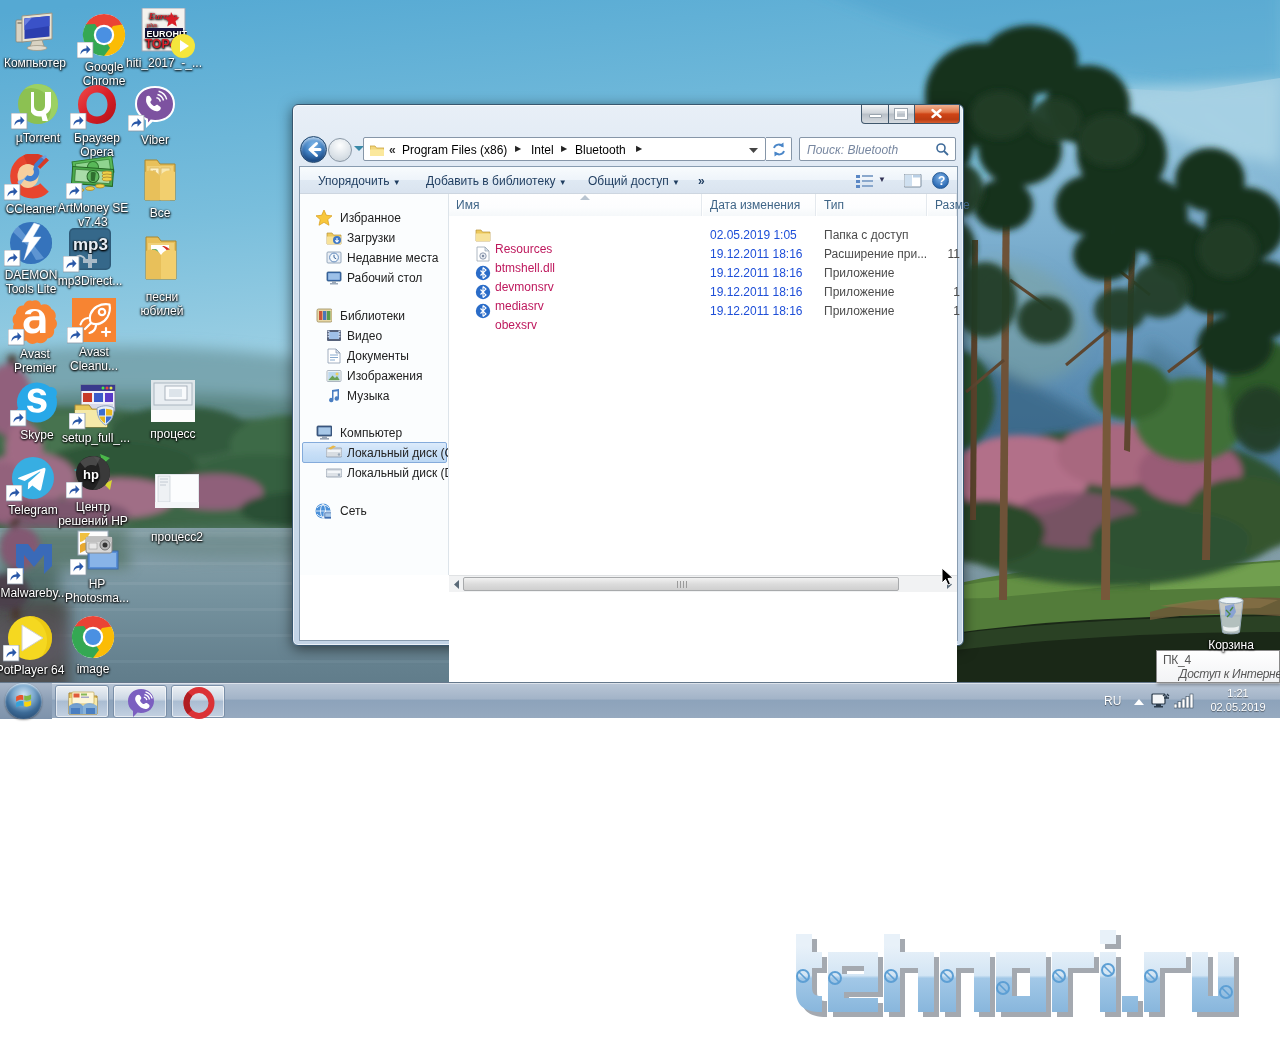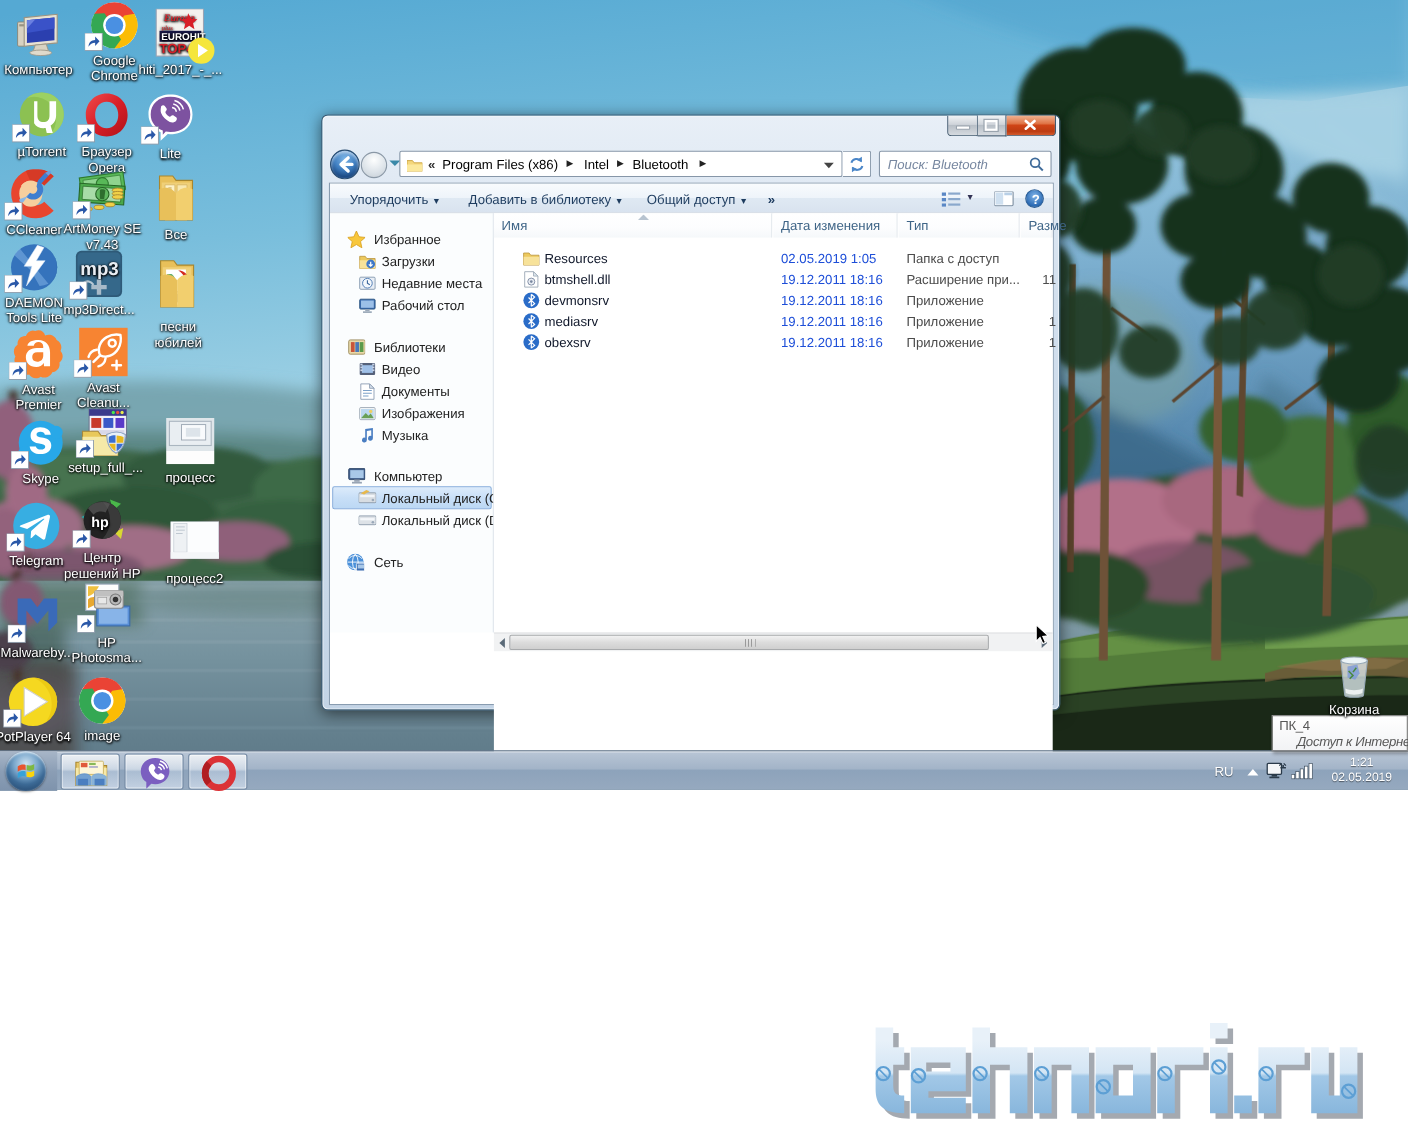--- a/index.html
+++ b/index.html
@@ -202,21 +202,21 @@
 #searchbox { position:absolute; left:506px; top:3px; width:157px; height:24px; background:#fff; border:1px solid #8696a8; border-radius:2px; font-size:12px; font-style:italic; color:#7787a0; }
 #wincontent { position:absolute; left:6px; top:61px; width:659px; height:475px; background:#fff; border:1px solid #889cb0; }
 #toolbar { position:absolute; left:0; top:0; width:657px; height:27px; background:linear-gradient(#f8fbfd,#eef4fa 50%,#dfe9f3 51%,#d9e3ef); border-bottom:1px solid #cdd6e0; color:#1e3c5f; font-size:12px; }
 #navpane { position:absolute; left:0; top:27px; width:148px; height:381px; background:#fbfdfe; font-size:12px; color:#222; }
 #navsep { position:absolute; left:148px; top:27px; width:1px; height:381px; background:#dde4ea; }
 #filelist { position:absolute; left:149px; top:27px; width:508px; height:493px; background:#fff; }
 #hdr { position:absolute; left:0; top:0; width:508px; height:22px; font-size:12px; color:#3f6587; }
 #hdr .hcell { position:absolute; top:0; height:22px; border-right:1px solid #e4e9ee; background:linear-gradient(#ffffff,#fcfdfe 60%,#f5f8fa); padding:4px 0 0 7px; }
 .frow { position:absolute; left:0; width:508px; height:20px; font-size:12px; }
 .frow .fi { position:absolute; left:26px; top:2px; width:16px; height:16px; }
-.frow .fn { position:absolute; left:46px; top:3px; color:#0f172a; }
+.frow .fn { position:absolute; left:46px; top:17px; color:#be185d; }
 .frow .fd { position:absolute; left:261px; top:3px; color:#1d4ed8; }
 .frow .ft { position:absolute; left:375px; top:3px; color:#4c4c4c; }
 .frow .fs { position:absolute; left:470px; top:3px; width:41px; text-align:right; color:#4c4c4c; }
 #hscroll { position:absolute; left:149px; top:408px; width:508px; height:17px; background:#f1f2f3; border-top:1px solid #e0e2e4; }
 #statusbar { position:absolute; left:0; top:425px; width:657px; height:48px; background:linear-gradient(#f0f5fb,#e8eff8); border-top:1px solid #d5dde6; }
 .navrow { position:absolute; left:0; width:148px; height:20px; }
 .navrow .nico { position:absolute; top:2px; width:16px; height:16px; }
 .navrow .ntxt { position:absolute; top:3px; white-space:nowrap; }
 </style>
 <div id="win">
@@ -506,21 +506,21 @@
     <path d="M10 8 L40 5 L40 31 L10 34 Z" fill="#e8e2d2" stroke="#9a9484" stroke-width="1"></path>
     <path d="M12.5 10.5 L37.5 8 L37.5 28.5 L12.5 31 Z" fill="#2b3faf"></path>
     <path d="M12.5 10.5 L37.5 8 L37.5 18 L12.5 22 Z" fill="#3a52c8"></path>
     <path d="M12.5 10.5 L20 9.7 L12.5 18 Z" fill="#6a7fe0"></path>
     <path d="M20 33 L30 32 L32 38 L18 39 Z" fill="#d8d2c2" stroke="#9a9484" stroke-width="0.8"></path>
     <ellipse cx="25" cy="40" rx="10" ry="2.5" fill="#e0dacc" stroke="#a09a8a" stroke-width="0.8"></ellipse>
   </svg>
     </div>
   <div class="lbl">Компьютер</div>
 </div>
-<div class="dicon" style="left:64px;top:0;">
+<div class="dicon" style="left:64px;top:12px;">
   <div class="ic">
       <svg class="main" width="46" height="46" viewBox="0 0 46 46">
     <circle cx="23" cy="23" r="21" fill="#fff"></circle>
     <path d="M4.8 12.5 A21 21 0 0 1 41.2 12.5 L36 21 L10 21 Z" fill="#ea4335"></path>
     <path d="M41.2 12.5 A21 21 0 0 1 23 44 L17 34 L32 14 Z" fill="#fbbc05"></path>
     <path d="M23 44 A21 21 0 0 1 4.8 12.5 L14 12 L29 36 Z" fill="#34a853"></path>
     <circle cx="23" cy="23" r="10.2" fill="#fff"></circle>
     <circle cx="23" cy="23" r="8" fill="#4a90e2"></circle>
   </svg>
   <svg class="badge" width="17" height="17">
@@ -591,21 +591,21 @@
           <path d="M25.5 9.5 A8 8 0 0 1 31.5 15.5"></path>
           <path d="M26.6 6.3 A11.5 11.5 0 0 1 34.7 14.4"></path>
           <path d="M24.4 12.7 A4.5 4.5 0 0 1 28.3 16.6"></path>
         </g>
   </svg>
   <svg class="badge" width="17" height="17">
         <rect x="0" y="0" width="16" height="16" fill="#fff" stroke="#8a98a8" stroke-width="0.8"></rect>
         <path d="M3.5 12.5 C3.5 8.5 6 6.5 9.5 6.3 L9.5 3.2 L13.5 7.5 L9.5 11.8 L9.5 8.8 C6.8 8.8 5 9.8 3.5 12.5 Z" fill="#2a58a8"></path>
       </svg>
     </div>
-  <div class="lbl">Lite</div>
+  <div class="lbl">Viber</div>
 </div>
 <div class="dicon" style="left:-9px;top:154px;">
   <div class="ic">
       <svg class="main" width="46" height="46" viewBox="0 0 46 46">
     <path d="M36.5 10.5 A16.5 16.5 0 1 0 36.5 33.5" fill="none" stroke="#e8452e" stroke-width="12" stroke-linecap="butt"></path>
     <path d="M36.5 10.5 A16.5 16.5 0 1 0 36.5 33.5" fill="none" stroke="#d63a26" stroke-width="12" stroke-dasharray="20 200" stroke-linecap="butt"></path>
     <ellipse cx="20" cy="22" rx="10.5" ry="12" fill="#f6cf9e"></ellipse>
     <path d="M11 15 C13.5 11.5 17.5 10 21.5 10.8 L19.5 17 Z" fill="#f6cf9e"></path>
     <path d="M26.5 10 L33 3 L36 5.8 L29.5 13 C32.3 16.5 31.8 21.5 28.5 24.8 C25 28.3 19.3 28.3 15.8 24.8 L19.3 21.3 C21 22.5 23.2 22.4 24.7 20.9 C26.2 19.4 26.3 17.2 25.2 15.5 Z" fill="#3f7ed0"></path>
     <path d="M33 3 L36 5.8 L38.2 3.6 C39.4 2.3 37.5 0.4 36.2 1.7 Z" fill="#6aa0e0"></path>
@@ -748,21 +748,21 @@
         <circle cx="37" cy="13" r="6" fill="#28a8e8"></circle>
     <path d="M22.5 8.5 C28 8.5 31.8 11.2 32.2 15.2 L26.8 15.2 C26.5 13.5 25 12.5 22.8 12.5 C20.6 12.5 19.2 13.5 19.2 15 C19.2 16.2 20.2 17 22.2 17.4 L25.4 18 C30.2 19 32.6 21.2 32.6 25 C32.6 29.8 28.8 32.8 23 32.8 C17.2 32.8 13.4 30 13 25.8 L18.6 25.8 C19 27.6 20.6 28.7 23.2 28.7 C25.6 28.7 27.1 27.7 27.1 26.1 C27.1 24.9 26.1 24.2 23.9 23.7 L20.5 23 C16.1 22.1 13.8 19.8 13.8 16.1 C13.8 11.5 17.3 8.5 22.5 8.5 Z" fill="#fff"></path>
   </svg>
   <svg class="badge" width="17" height="17">
         <rect x="0" y="0" width="16" height="16" fill="#fff" stroke="#8a98a8" stroke-width="0.8"></rect>
         <path d="M3.5 12.5 C3.5 8.5 6 6.5 9.5 6.3 L9.5 3.2 L13.5 7.5 L9.5 11.8 L9.5 8.8 C6.8 8.8 5 9.8 3.5 12.5 Z" fill="#2a58a8"></path>
       </svg>
     </div>
   <div class="lbl">Skype</div>
 </div>
-<div class="dicon" style="left:56px;top:370px;">
+<div class="dicon" style="left:56px;top:383px;">
   <div class="ic">
       <svg class="main" width="46" height="46" viewBox="0 0 46 46">
     <rect x="8" y="2" width="34" height="26" fill="#f0f0f8" stroke="#707890" stroke-width="1"></rect>
     <rect x="8" y="2" width="34" height="6" fill="#3a3a8c"></rect>
     <circle cx="34" cy="5" r="1.5" fill="#e84a3a"></circle>
         <circle cx="38" cy="5" r="1.5" fill="#e8e84a"></circle>
         <circle cx="30" cy="5" r="1.5" fill="#4ae84a"></circle>
     <rect x="10" y="10" width="9" height="9" fill="#c83a2a"></rect>
         <rect x="21" y="10" width="9" height="9" fill="#3a5ac8"></rect>
         <rect x="32" y="10" width="8" height="9" fill="#5a3ac8"></rect>
@@ -828,21 +828,21 @@
 </div>
 <div class="dicon" style="left:137px;top:474px;">
   <div class="ic" style="width:44px;height:34px">
       <svg class="main" width="44" height="34" viewBox="0 0 44 34">
     <rect x="0" y="0" width="44" height="34" fill="#fcfdfe" stroke="#c8d0d8" stroke-width="1"></rect>
     <rect x="3" y="2" width="12" height="26" fill="#eef1f4" stroke="#c0c8d0" stroke-width="0.6"></rect>
     <path d="M5 5 L13 5 M5 8 L13 8 M5 11 L11 11" stroke="#b8c2cc" stroke-width="0.8"></path>
     <rect x="0" y="28" width="44" height="6" fill="#f4f6f8"></rect>
   </svg>
     </div>
-  <div class="lbl" style="margin-top:9px">процесс2</div>
+  <div class="lbl" style="margin-top:20px">процесс2</div>
 </div>
 <div class="dicon" style="left:-6px;top:538px;">
   <div class="ic">
       <svg class="main" width="46" height="46" viewBox="0 0 46 46">
     <path d="M5 6 L17 6 L23 14 L29 6 L41 6 L41 28 L33 36 L33 17 L23 29 L13 17 L13 36 L5 28 Z" fill="#3a6ab8"></path>
   </svg>
   <svg class="badge" width="17" height="17">
         <rect x="0" y="0" width="16" height="16" fill="#fff" stroke="#8a98a8" stroke-width="0.8"></rect>
         <path d="M3.5 12.5 C3.5 8.5 6 6.5 9.5 6.3 L9.5 3.2 L13.5 7.5 L9.5 11.8 L9.5 8.8 C6.8 8.8 5 9.8 3.5 12.5 Z" fill="#2a58a8"></path>
       </svg>

